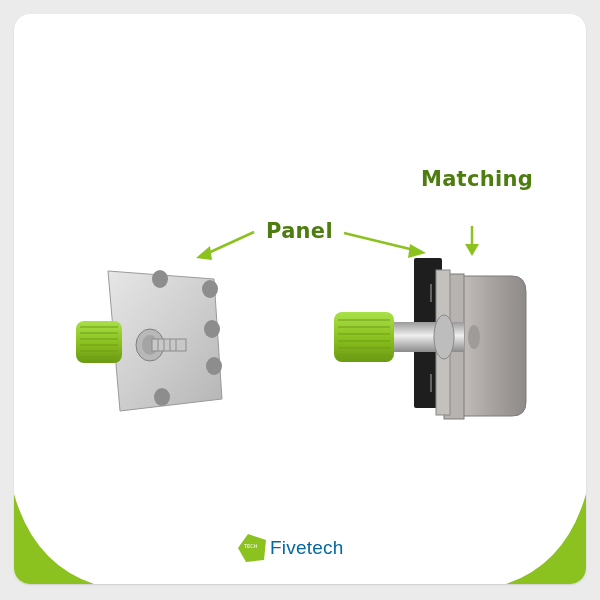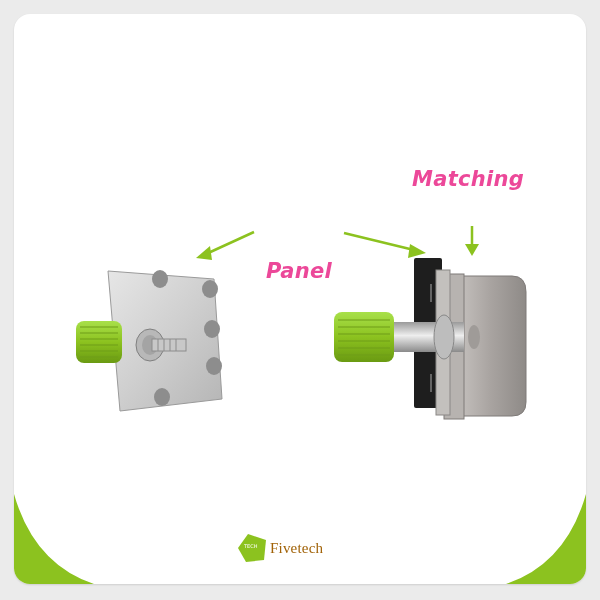--- a/index.html
+++ b/index.html
@@ -16,37 +16,37 @@
       width: 572px; height: 570px;
       background: #ffffff;
       border-radius: 16px;
       overflow: hidden;
       box-shadow: 0 1px 2px rgba(0,0,0,0.12);
     }
     .corner-swoosh { position: absolute; }
     .callout {
       position: absolute;
       font-weight: bold;
-      color: #ec4899;
+      color: #4d7c0f;
       font-size: 21px;
+      text-align: center;
       line-height: 27px;
       letter-spacing: 0.3px;
-      font-style: italic;
     }
     .arrows { position: absolute; left: 0; top: 0; }
     .product { position: absolute; }
     .logo {
       position: absolute;
       left: 236px; top: 532px;
       display: flex; align-items: center;
     }
     .logo-text {
-      font-family: Liberation Serif, serif;
-      color: #a16207;
-      font-size: 15px;
+      font-family: Liberation Sans, sans-serif;
+      color: #0369a1;
+      font-size: 19px;
       margin-left: 2px;
       letter-spacing: 0.2px;
     }
     .logo-badge-text {
       position: absolute;
       font-size: 5px;
       color: #ffffff;
       font-family: "DejaVu Sans", sans-serif;
       left: 8px; top: 11px;
     }
@@ -157,21 +157,21 @@
       <polygon points="182,244 196,232 198,246" stroke="none"></polygon>
 
       <line x1="330" y1="219" x2="400" y2="236"></line>
       <polygon points="412,239 396,230 394,244" stroke="none"></polygon>
 
       <line x1="458" y1="212" x2="458" y2="234"></line>
       <polygon points="451,230 465,230 458,242" stroke="none"></polygon>
     </g>
   </svg>
 
-  <div class="callout" style="left:252px; top:204px;margin-top:40px;">Panel</div>
+  <div class="callout" style="left:252px; top:204px;">Panel</div>
   <div class="callout" style="left:398px; top:152px; width:130px;">
     <div>Matching</div>
   </div>
 
   <div class="logo" style="left:222px; top:518px;">
     <div style="position:relative; width:32px; height:32px;">
       <svg width="32" height="32" viewBox="0 0 32 32">
         <polygon points="12,2 30,8 28,28 10,30 2,16" fill="#8cc21f"></polygon>
       </svg>
       <span class="logo-badge-text">TECH</span>

